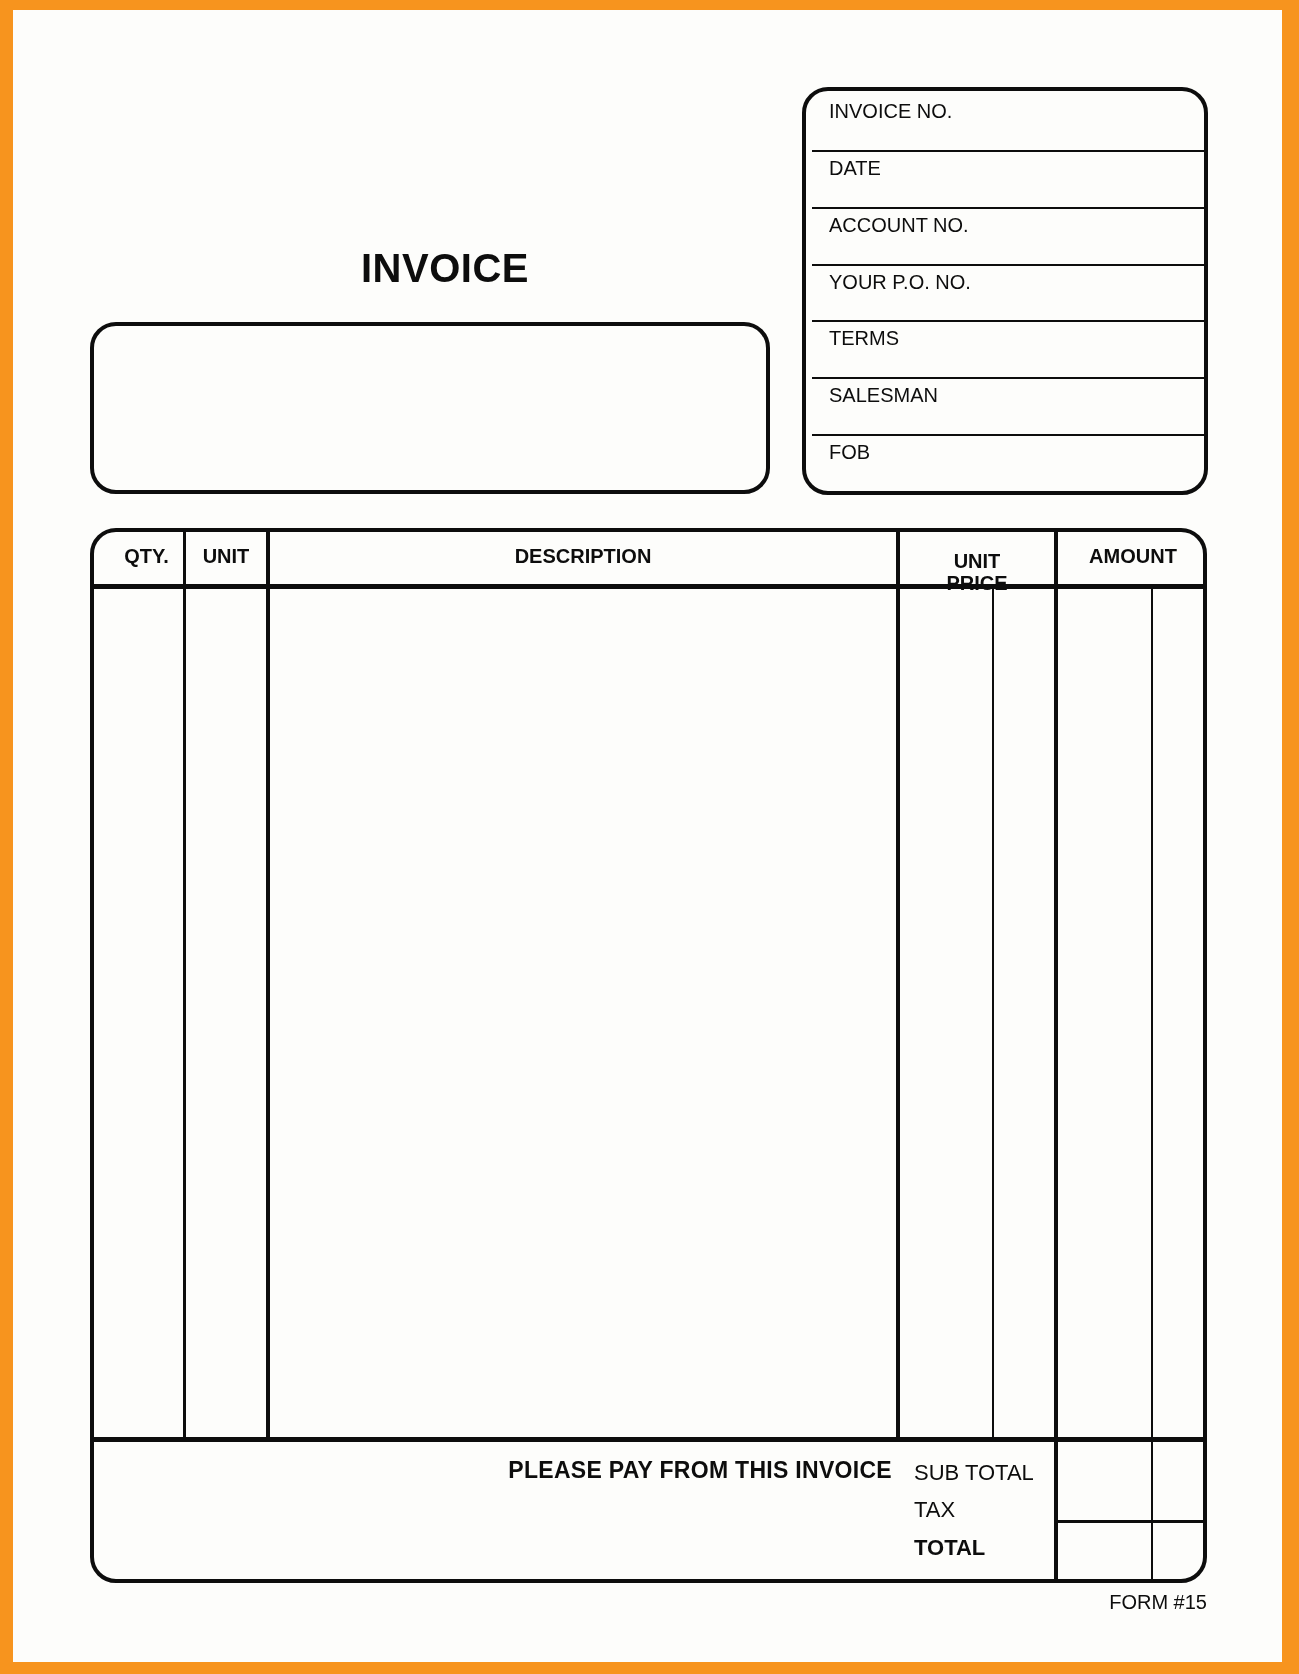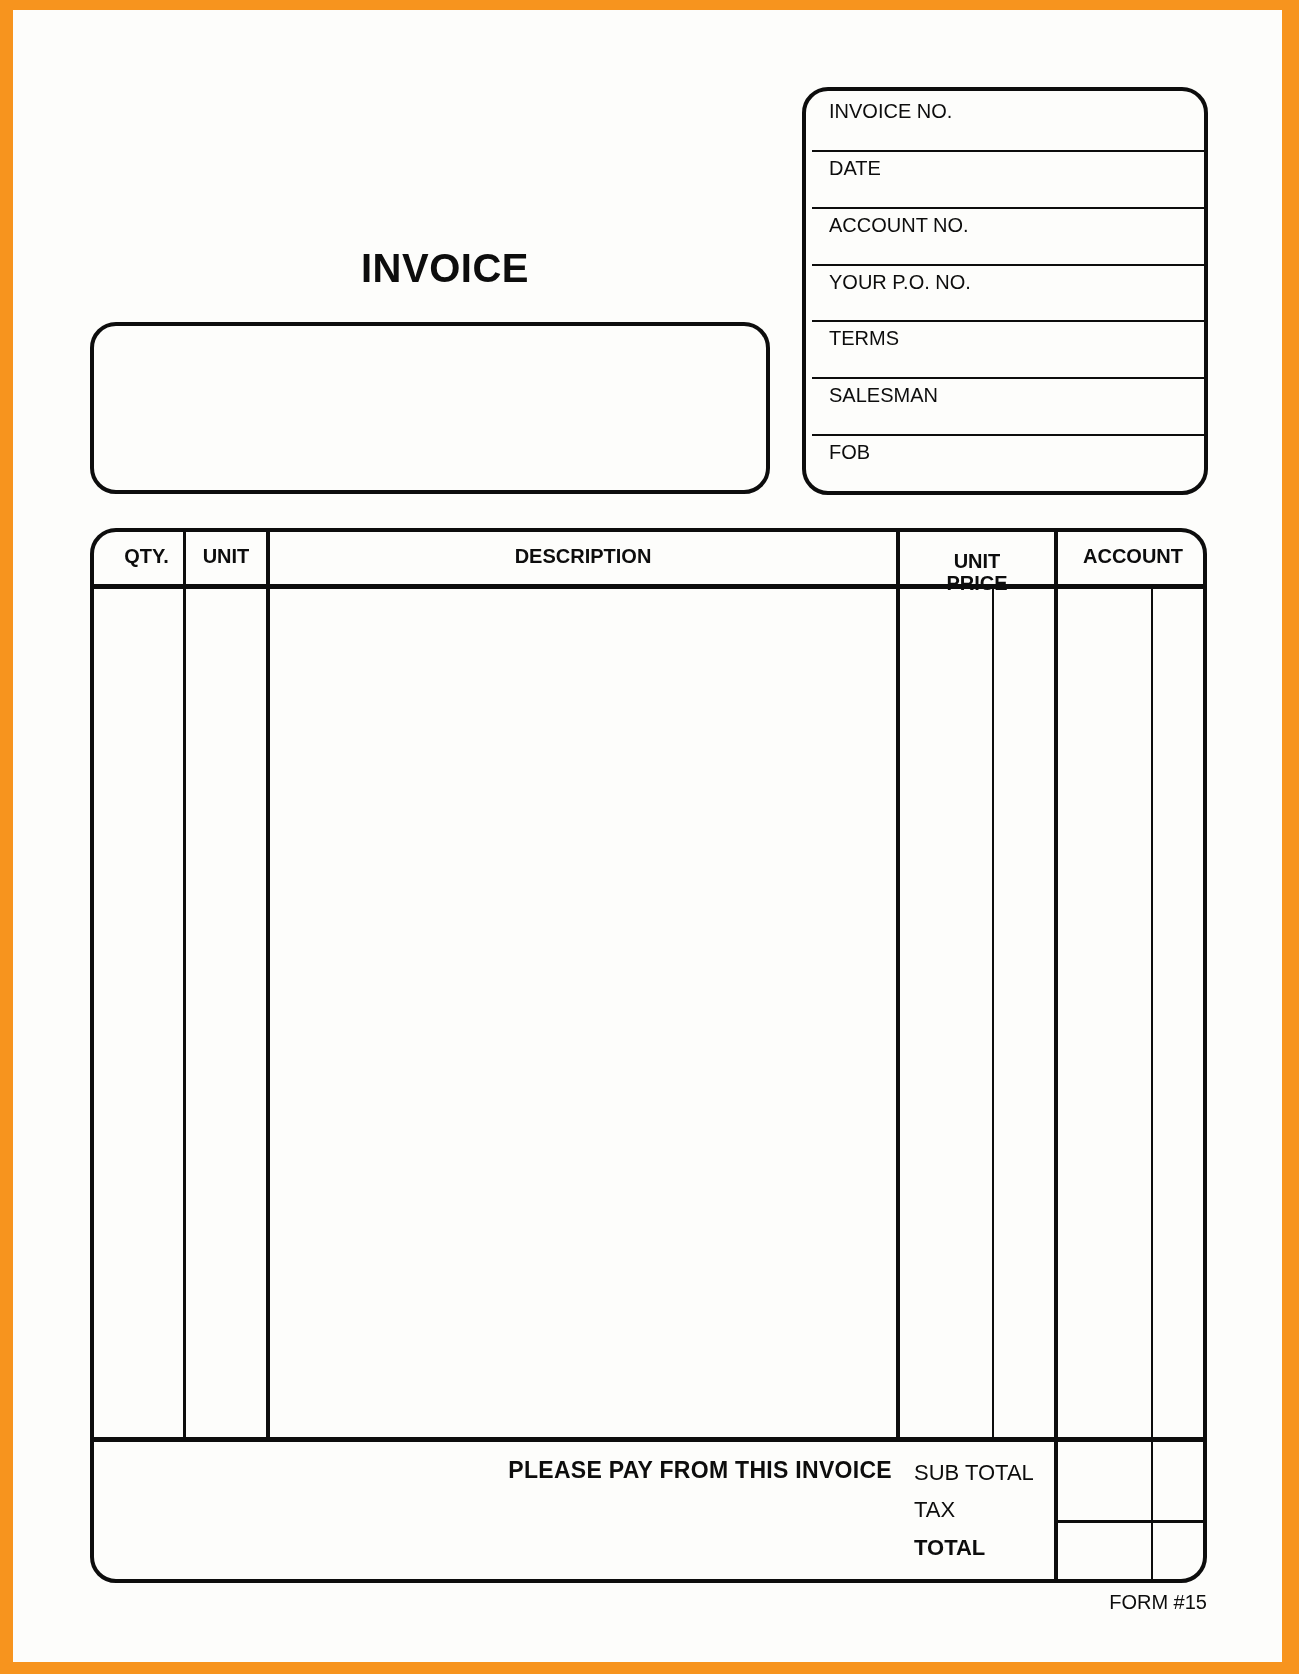--- a/index.html
+++ b/index.html
@@ -130,21 +130,21 @@
     </div>
   </div>
 
   <div class="items-table">
     <div class="items-inner">
 
       <div class="col-head" style="left:8px;width:89px;">QTY.</div>
       <div class="col-head" style="left:92px;width:80px;">UNIT</div>
       <div class="col-head" style="left:176px;width:626px;">DESCRIPTION</div>
       <div class="col-head two-line" style="left:806px;width:154px;"><span class="wrap">UNIT PRICE</span></div>
-      <div class="col-head" style="left:964px;width:150px;">ACCOUNT</div>
+      <div class="col-head" style="left:964px;width:150px;">AMOUNT</div>
 
       <div class="hline" style="left:0;right:0;top:52px;height:5px;"></div>
       <div class="hline" style="left:0;right:0;top:905px;height:5px;"></div>
       <div class="hline" style="left:960px;right:0;top:988px;height:3px;"></div>
 
       <div class="vline" style="left:89px;top:0;width:3px;height:905px;"></div>
       <div class="vline" style="left:172px;top:0;width:4px;height:905px;"></div>
       <div class="vline" style="left:802px;top:0;width:4px;height:905px;"></div>
       <div class="vline" style="left:898px;top:52px;width:2px;height:853px;"></div>
       <div class="vline" style="left:960px;top:0;width:4px;bottom:0;"></div>

